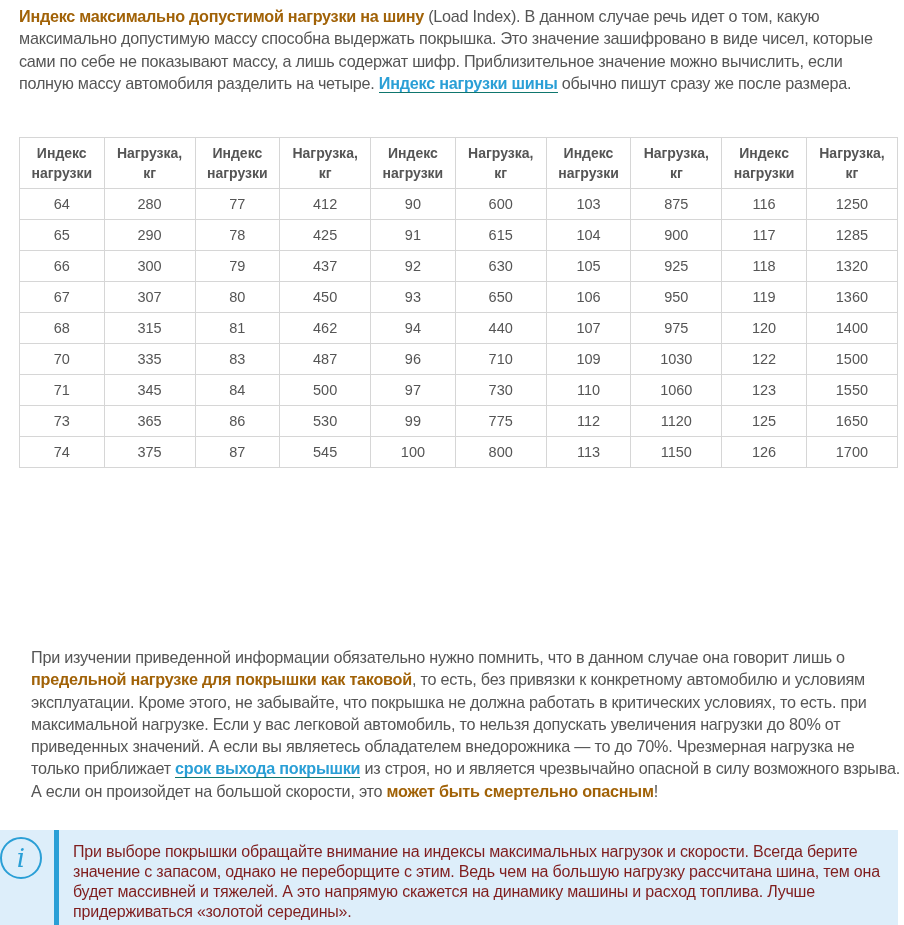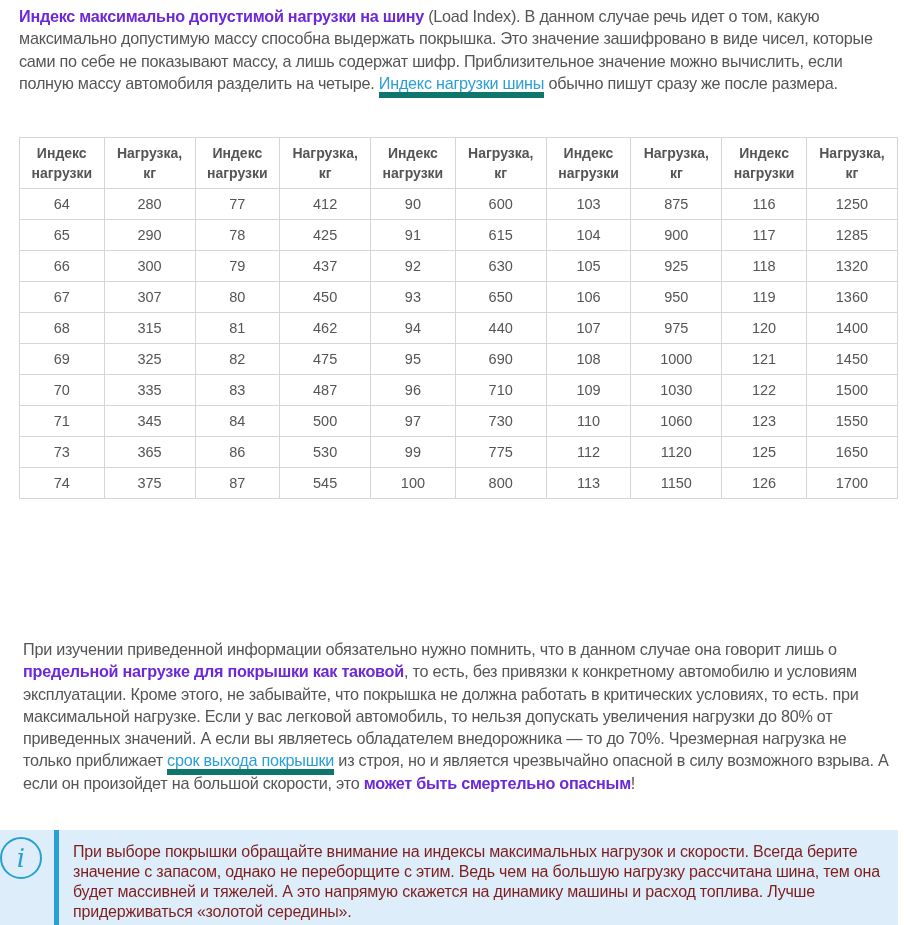--- a/index.html
+++ b/index.html
@@ -6,24 +6,25 @@
   body {
     width: 904px; height: 925px; overflow: hidden; position: relative;
     font-family: "Liberation Sans", sans-serif;
     color: #555555;
   }
   .para {
     position: absolute; left: 19px; width: 870px;
     font-size: 16.2px; line-height: 22.3px; color: #555555;
     letter-spacing: -0.25px;
   }
-  .para b { color: #6d28d9; font-weight: bold; }
+  .para b { color: #a16207; font-weight: bold; }
   .para a {
     color: #2a9fd6; text-decoration: none;
-    border-bottom: 6px solid #0f766e;
+    border-bottom: 1px solid #0f766e;
+    font-weight: bold;
   }
   #p1 { top: 5px; }
   #p2 { top: 634px; }
 
   table.load {
     position: absolute; left: 19px; top: 137px;
     width: 879px; border-collapse: collapse;
     font-family: "Liberation Sans", sans-serif;
   }
   table.load th, table.load td {
@@ -135,32 +136,20 @@
         <td>81</td>
         <td>462</td>
         <td>94</td>
         <td>440</td>
         <td>107</td>
         <td>975</td>
         <td>120</td>
         <td>1400</td>
       </tr>
       <tr>
-        <td>69</td>
-        <td>325</td>
-        <td>82</td>
-        <td>475</td>
-        <td>95</td>
-        <td>690</td>
-        <td>108</td>
-        <td>1000</td>
-        <td>121</td>
-        <td>1450</td>
-      </tr>
-      <tr>
         <td>70</td>
         <td>335</td>
         <td>83</td>
         <td>487</td>
         <td>96</td>
         <td>710</td>
         <td>109</td>
         <td>1030</td>
         <td>122</td>
         <td>1500</td>
@@ -197,21 +186,21 @@
         <td>100</td>
         <td>800</td>
         <td>113</td>
         <td>1150</td>
         <td>126</td>
         <td>1700</td>
       </tr>
     </tbody>
 </table>
 
-<p class="para" id="p2" style="margin:4px;">
+<p class="para" id="p2" style="margin:12px;">
   <span>При изучении приведенной информации обязательно нужно помнить, что в данном случае она говорит лишь о </span><b>предельной нагрузке для покрышки как таковой</b><span>, то есть, без привязки к конкретному автомобилю и условиям эксплуатации. Кроме этого, не забывайте, что покрышка не должна работать в критических условиях, то есть. при максимальной нагрузке. Если у вас легковой автомобиль, то нельзя допускать увеличения нагрузки до 80% от приведенных значений. А если вы являетесь обладателем внедорожника — то до 70%. Чрезмерная нагрузка не только приближает </span><a href="#">срок выхода покрышки</a><span> из строя, но и является чрезвычайно опасной в силу возможного взрыва. А если он произойдет на большой скорости, это </span><b>может быть смертельно опасным</b><span>!</span>
 </p>
 
 <div class="info">
   <div class="icon">i</div>
   <div class="bar"></div>
   <div class="text">При выборе покрышки обращайте внимание на индексы максимальных нагрузок и скорости. Всегда берите значение с запасом, однако не переборщите с этим. Ведь чем на большую нагрузку рассчитана шина, тем она будет массивней и тяжелей. А это напрямую скажется на динамику машины и расход топлива. Лучше придерживаться «золотой середины».</div>
 </div>
 
 </body></html>

